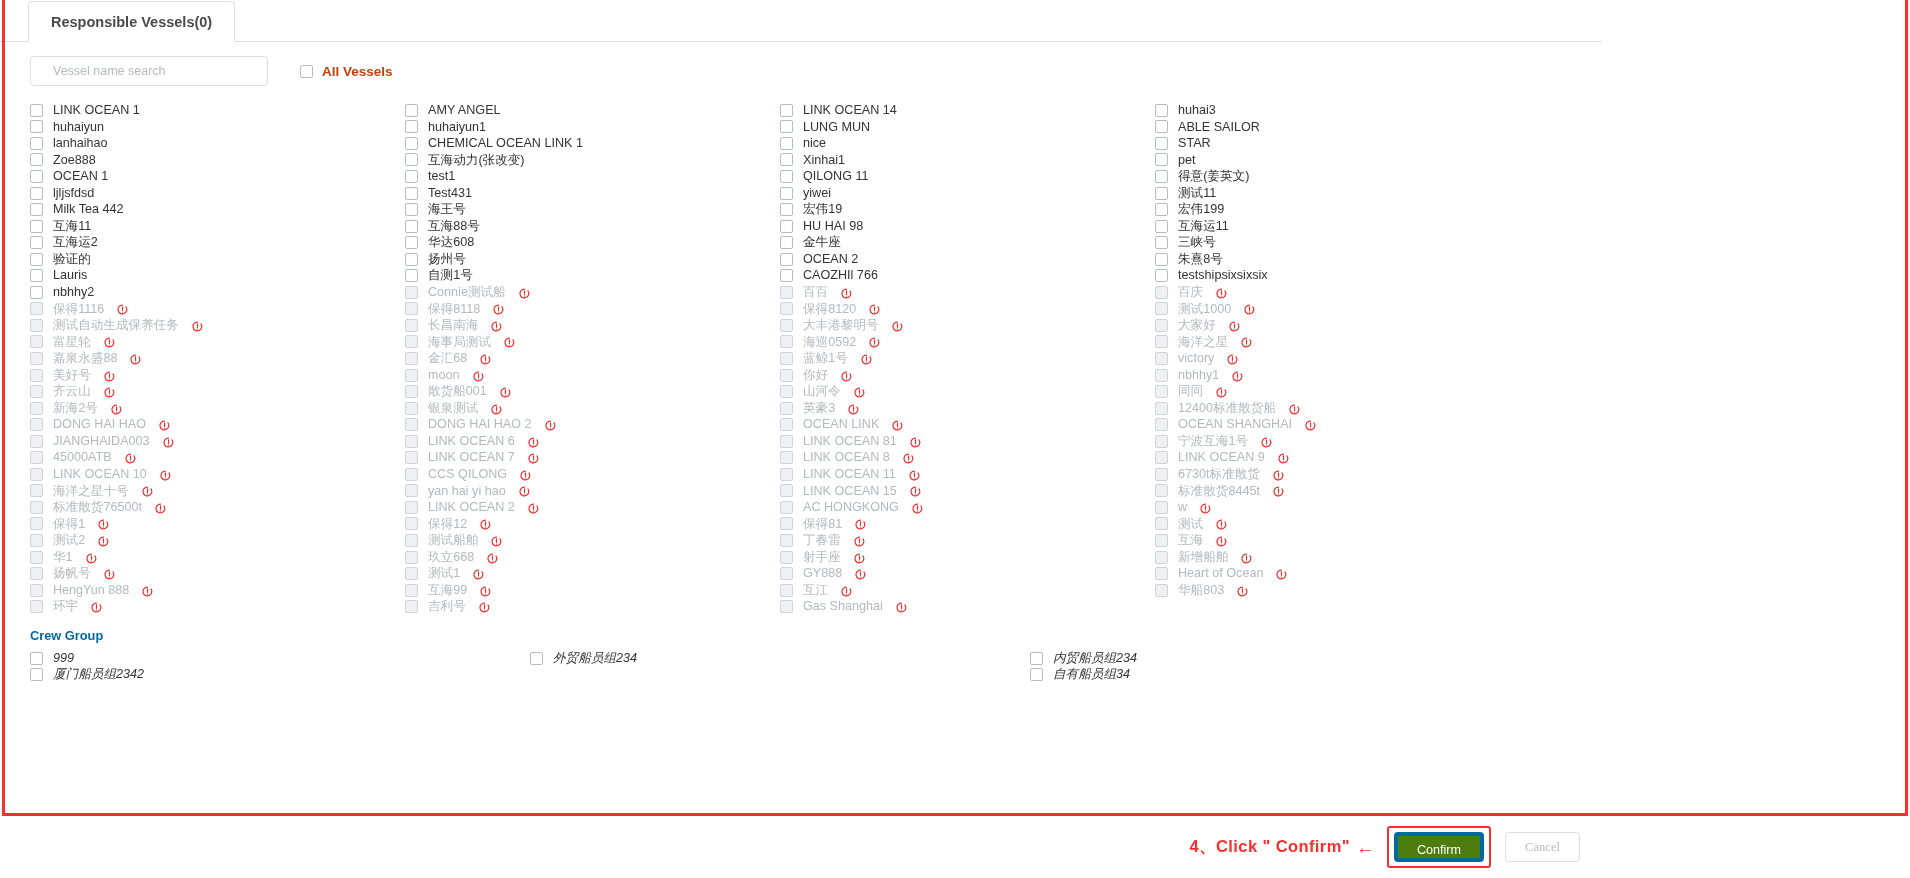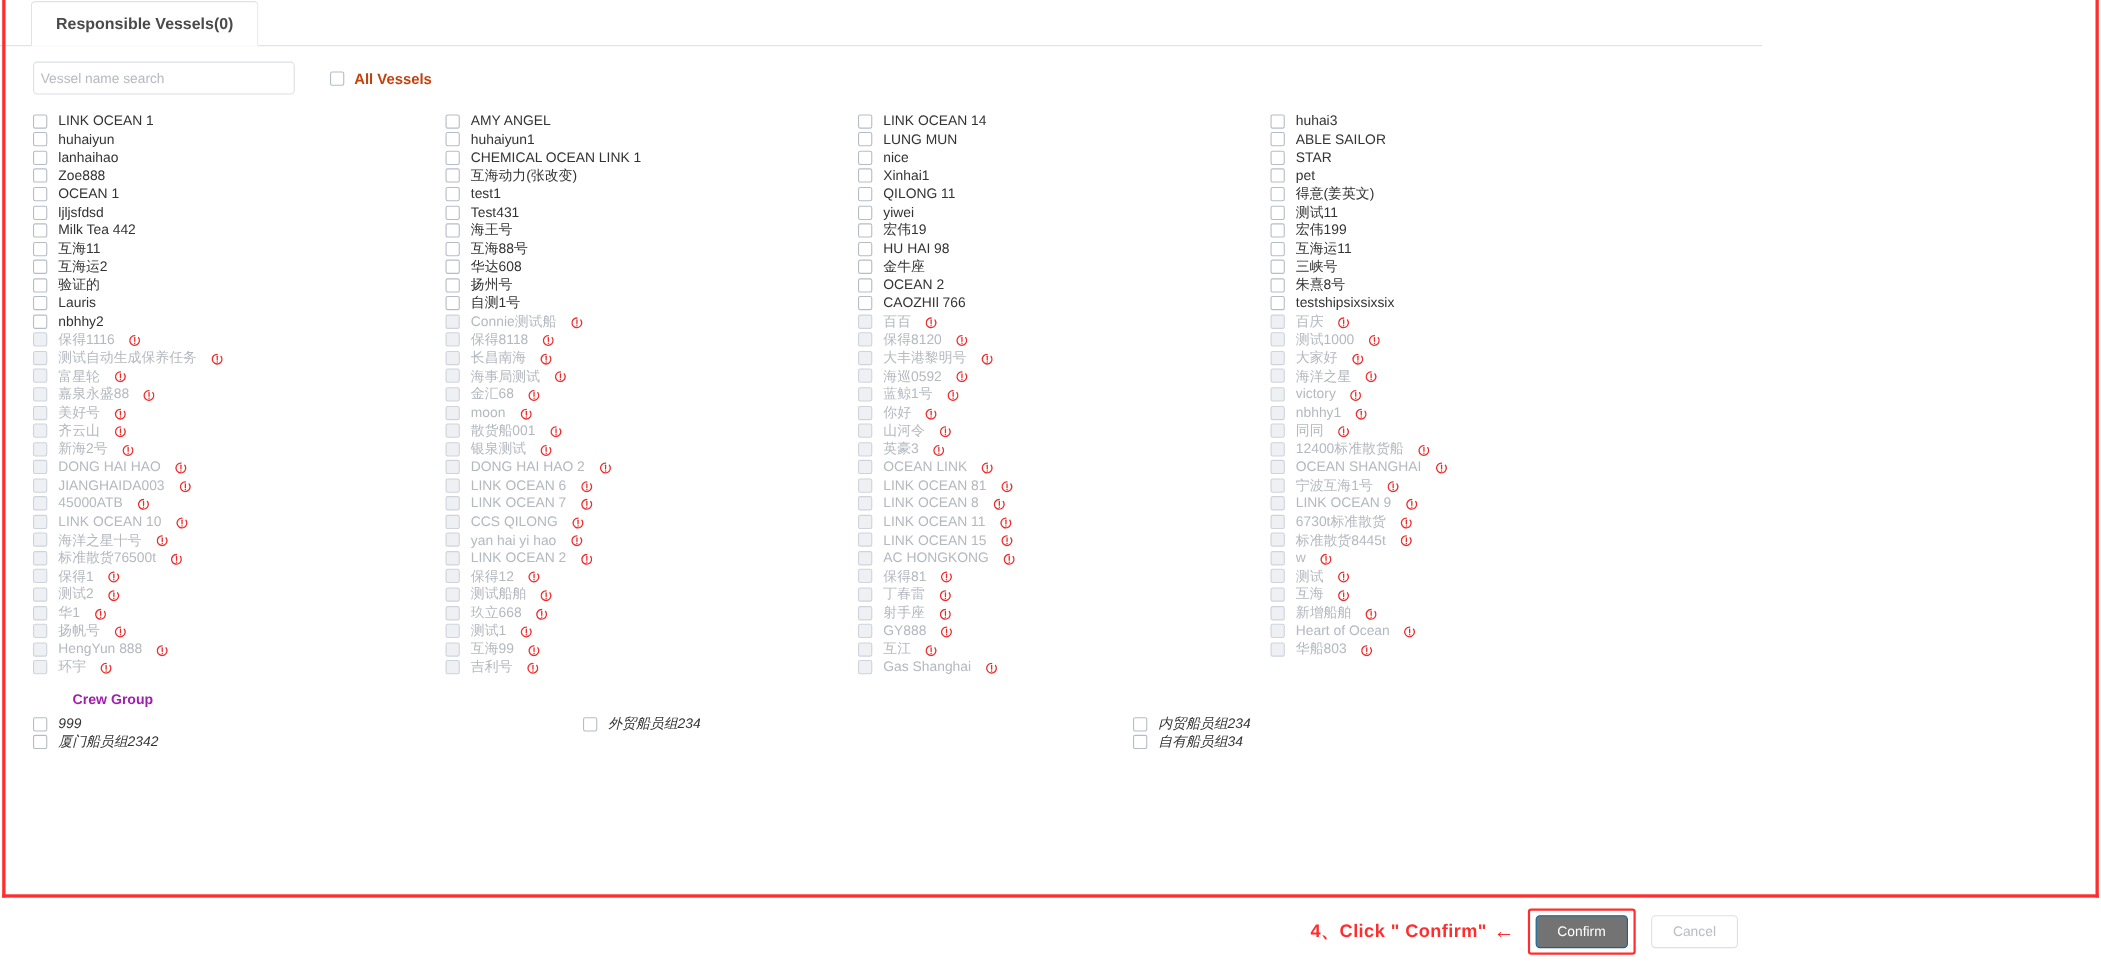--- a/index.html
+++ b/index.html
@@ -62,21 +62,21 @@
   .searchrow {
     display: flex;
     align-items: center;
     padding: 14px 0 10px 30px;
   }
   .search-input {
     width: 238px;
     height: 30px;
     border: 1px solid #dcdfe6;
     border-radius: 4px;
-    padding: 0 6px;
+    padding: 0 22px;
     font-size: 12.5px;
     color: #606266;
     outline: none;
     font-family: "Liberation Sans", sans-serif;
   }
   .search-input::placeholder { color: #b6b9c0; }
 
   .allvessels {
     display: flex;
     align-items: center;
@@ -135,23 +135,22 @@
     top: 1px;
   }
 
   
   .crew {
     padding: 8px 0 0 30px;
   }
   .crew-title {
     font-size: 12.8px;
     font-weight: bold;
-    color: #a21caf;
+    color: #0369a1;
     margin-bottom: 7px;
-    margin-left: 36px;
   }
   .crew-grid { display: flex; font-style: italic; }
   .crew-col { width: 500px; flex: none; }
   .crow {
     display: flex;
     align-items: center;
     gap: 10px;
     height: 16.5px;
     font-size: 12.6px;
     color: #333;
@@ -194,28 +193,29 @@
   .btn {
     height: 30px;
     border-radius: 4px;
     font-size: 12.6px;
     padding: 0 19px;
     cursor: pointer;
     font-family: "Liberation Sans", sans-serif;
     line-height: 28px;
   }
   .btn-primary {
-    background: #737373;
-    border: 1px solid #0369a1;
+    background: #4d7c0f;
+    border: 4px solid #0369a1;
     color: #fff;
   }
   .btn-default {
     background: #fff;
     border: 1px solid #dcdfe6;
     color: #b8bcc4;
+    font-family: Liberation Serif, serif;
   }
 </style>
 </head>
 <body>
 
 <div id="root">
 
   <div class="panel-outline"></div>
 
   <div class="tabbar">

